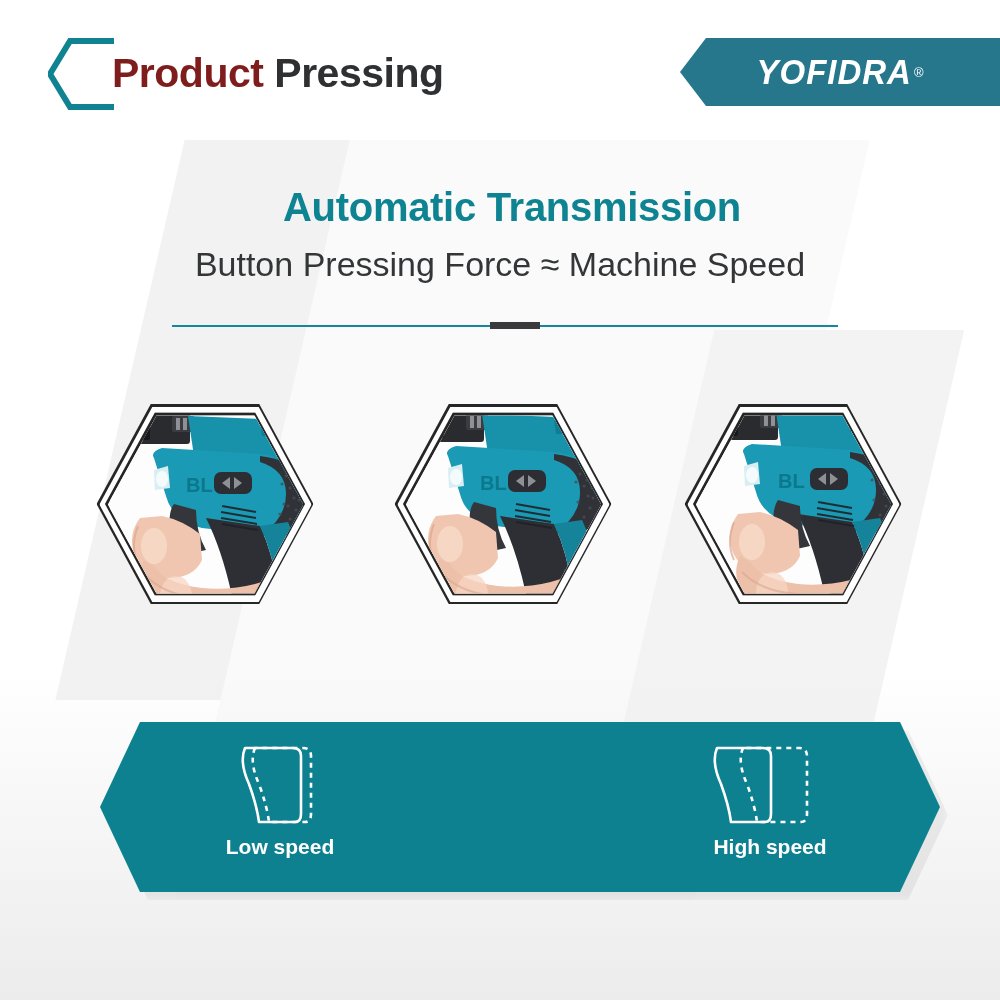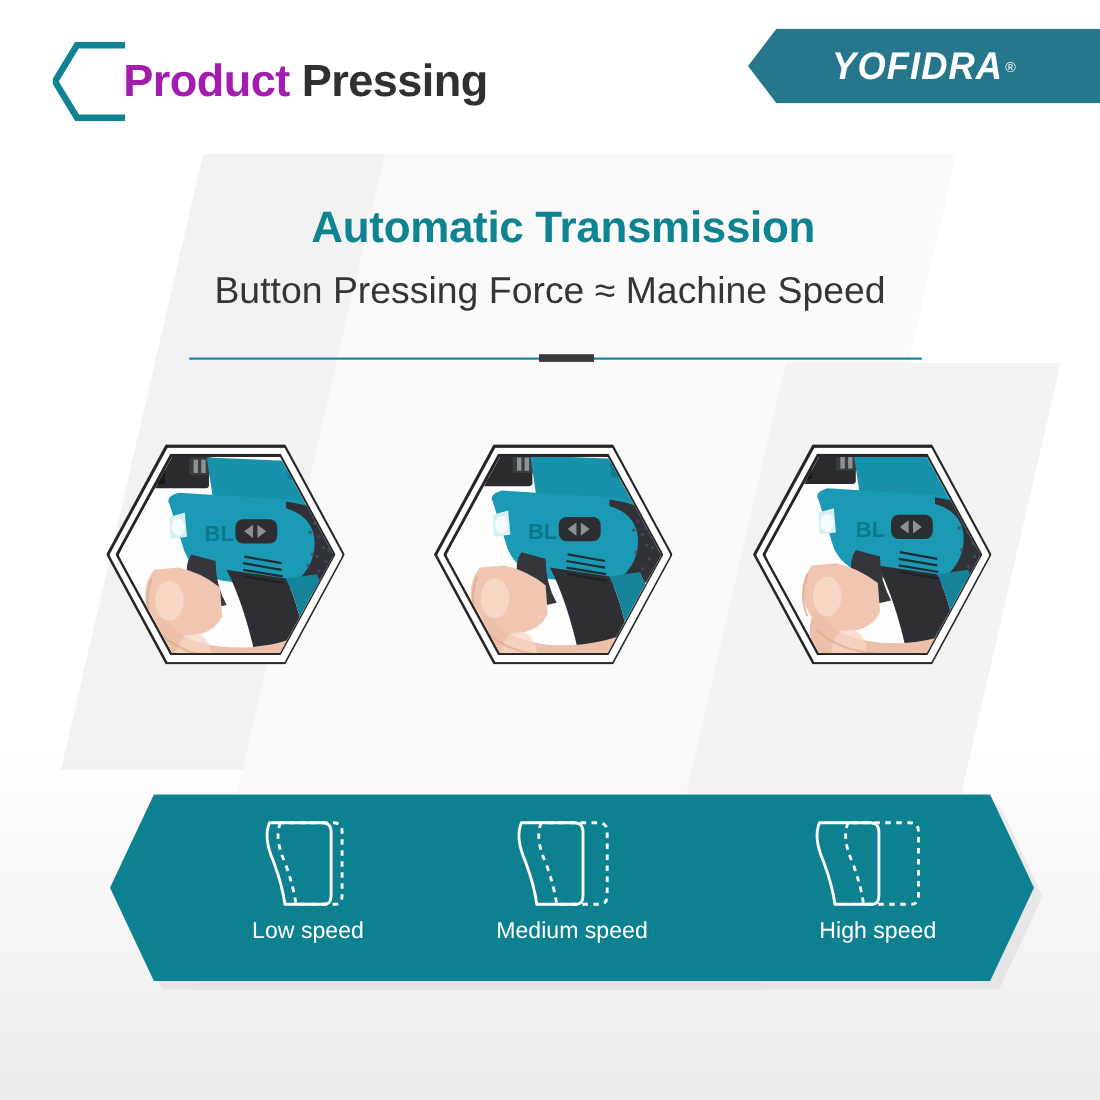--- a/index.html
+++ b/index.html
@@ -80,27 +80,27 @@
   .header-title {
     position: absolute;
     left: 112px;
     top: 40px;
     font-size: 41px;
     font-weight: bold;
     letter-spacing: -0.5px;
     white-space: nowrap;
     line-height: 66px;
   }
-  .title-accent { color: #a21caf; margin-top: 29px; }
+  .title-accent { color: #7f1d1d; margin-top: 29px; }
   .title-dark   { color: #2f3032; }
 
   .logo-badge {
     position: absolute;
     right: 0;
-    top: 26px;
+    top: 38px;
     width: 320px;
     height: 68px;
     background: #26778c;
     clip-path: polygon(26px 0, 320px 0, 320px 68px, 26px 68px, 0 34px);
     display: flex;
     align-items: center;
     justify-content: center;
   }
   .logo-text {
     color: #ffffff;
@@ -241,31 +241,31 @@
   }
   .speed-item {
     position: absolute;
     top: 18px;
     width: 220px;
     height: 136px;
     text-align: center;
   }
   .speed-item.s1 { left: 70px; }
   .speed-item.s2 { left: 310px; }
-  .speed-item.s3 { left: 588px; }
+  .speed-item.s3 { left: 560px; }
   .speed-glyph {
     height: 92px;
     display: flex;
     align-items: center;
     justify-content: center;
   }
   .speed-label {
     color: #ffffff;
     font-size: 21px;
-    font-weight: normal;
+    font-weight: bold;
     line-height: 28px;
     margin-top: 1px;
   }
 </style>
 </head>
 <body>
 
 <div id="poster">
 
   <div class="bg-layer">
@@ -546,29 +546,20 @@
     <div class="speed-item s1">
       <div class="speed-glyph">
         <svg width="110" height="92" viewBox="0 0 110 92" xmlns="http://www.w3.org/2000/svg">
           <path d="M20 8 Q14 22 24 44 Q32 66 34 82 L70 82 Q76 82 76 74 L76 16 Q76 8 68 8 Z" fill="none" stroke="#ffffff" stroke-width="2.6" stroke-linejoin="round"></path>
           <path d="M30 8 Q24 22 34 44 Q42 66 44 82 L80 82 Q86 82 86 74 L86 16 Q86 8 78 8 Z" fill="none" stroke="#ffffff" stroke-width="2.6" stroke-linejoin="round" stroke-dasharray="5 5"></path>
         </svg>
       </div>
       <div class="speed-label">Low speed</div>
     </div>
 
-    <div class="speed-item s2">
-      <div class="speed-glyph">
-        <svg width="120" height="92" viewBox="0 0 120 92" xmlns="http://www.w3.org/2000/svg">
-          <path d="M14 8 Q8 22 18 44 Q26 66 28 82 L64 82 Q70 82 70 74 L70 16 Q70 8 62 8 Z" fill="none" stroke="#ffffff" stroke-width="2.6" stroke-linejoin="round"></path>
-          <path d="M32 8 Q26 22 36 44 Q44 66 46 82 L86 82 Q92 82 92 74 L92 16 Q92 8 84 8 Z" fill="none" stroke="#ffffff" stroke-width="2.6" stroke-linejoin="round" stroke-dasharray="5 5"></path>
-        </svg>
-      </div>
-      <div class="speed-label">Medium speed</div>
-    </div>
 
     <div class="speed-item s3">
       <div class="speed-glyph">
         <svg width="130" height="92" viewBox="0 0 130 92" xmlns="http://www.w3.org/2000/svg">
           <path d="M12 8 Q6 22 16 44 Q24 66 26 82 L60 82 Q66 82 66 74 L66 16 Q66 8 58 8 Z" fill="none" stroke="#ffffff" stroke-width="2.6" stroke-linejoin="round"></path>
           <path d="M38 8 Q32 22 42 44 Q50 66 52 82 L96 82 Q102 82 102 74 L102 16 Q102 8 94 8 Z" fill="none" stroke="#ffffff" stroke-width="2.6" stroke-linejoin="round" stroke-dasharray="5 5"></path>
         </svg>
       </div>
       <div class="speed-label">High speed</div>
     </div>

